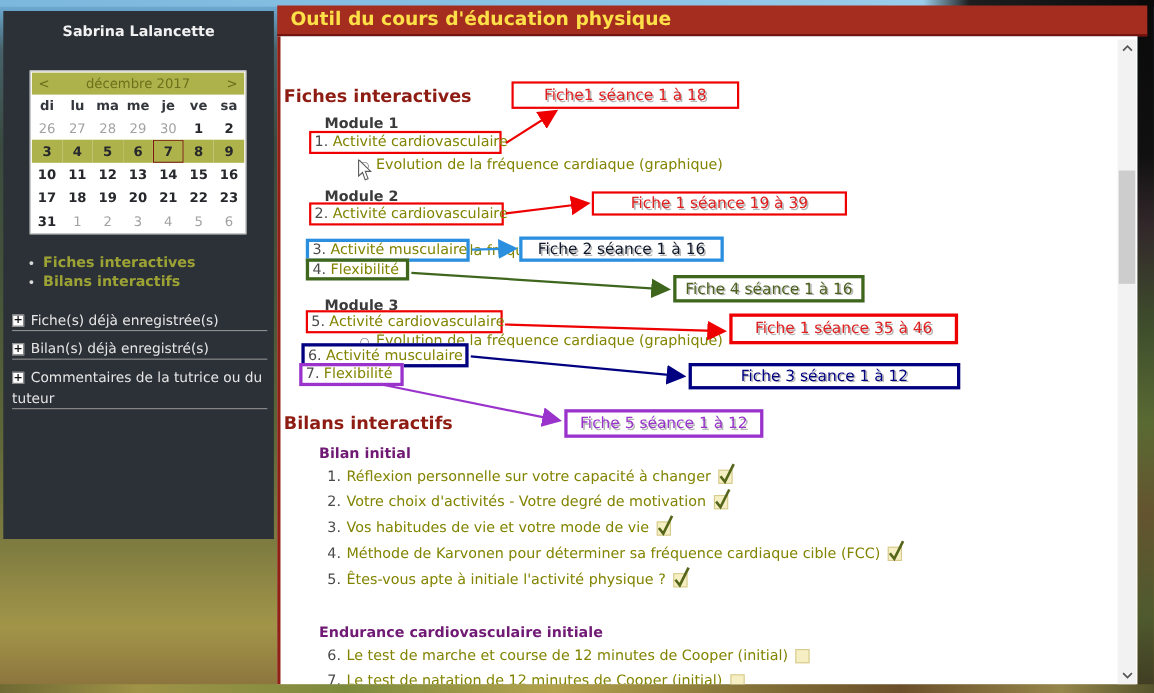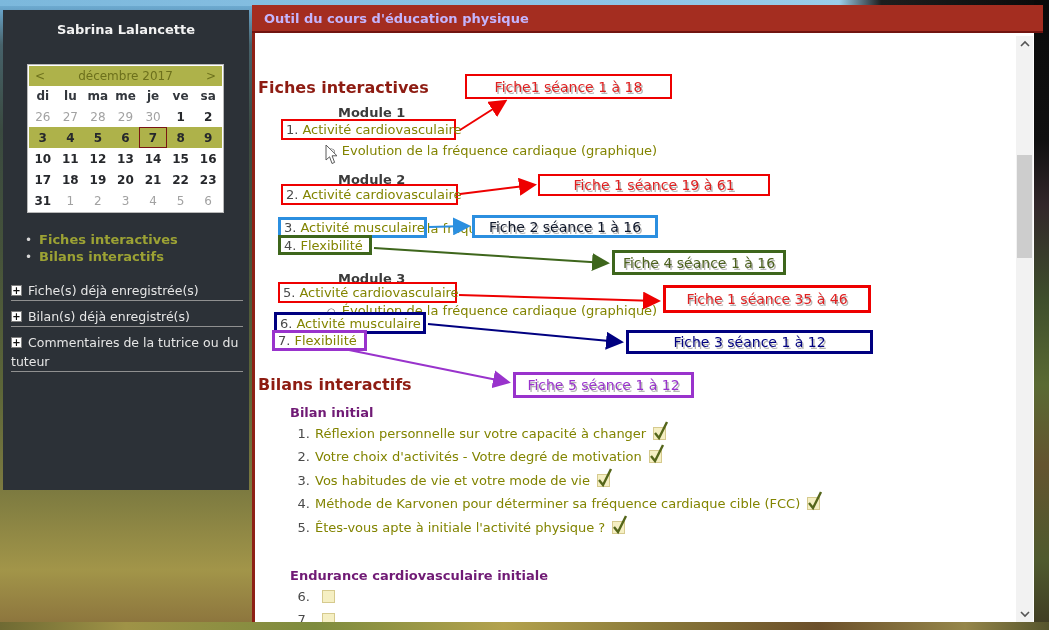--- a/index.html
+++ b/index.html
@@ -36,25 +36,25 @@
   .nav-label { color:#9ca234; font-size:13px; font-weight:bold; }
   .tree { position:absolute; left:8px; top:270px; width:232px; }
   .tree-row { border-bottom:1px solid #909090; padding-bottom:1px; margin-bottom:5px; cursor:pointer; display:block; }
   .plus-box { display:inline-block; width:11px; height:11px; background:#fff; border:1px solid #7e7e7e; color:#111;
     font-size:10px; line-height:9px; text-align:center; font-weight:bold; margin-right:6px; vertical-align:1px; }
   .tree-label { color:#e6e6e6; font-size:12.5px; }
 
   
   .titlebar { position:absolute; left:252px; top:5px; width:791px; height:28px; background:#a42d20;
     border-bottom:2px solid #711410; z-index:2; display:flex; align-items:center; }
-  .titlebar .title { color:#c4b5fd; font-size:13px; font-weight:bold; padding-left:12px; }
+  .titlebar .title { color:#fde047; font-size:17px; font-weight:bold; padding-left:12px; }
   .content { position:absolute; left:252px; top:33px; width:782px; height:589px; background:#fff;
     border-left:3px solid #8e2015; z-index:2; overflow:hidden; }
   .h-red { position:absolute; color:#8e1c12; font-size:16px; font-weight:bold; }
-  .module-label { position:absolute; color:#3b3b3b; font-size:13px; font-weight:bold; white-space:nowrap;margin-left:43px; }
+  .module-label { position:absolute; color:#3b3b3b; font-size:13px; font-weight:bold; white-space:nowrap; }
   .fiche-item { position:absolute; background:#fff; display:flex; align-items:center; padding-left:3px; white-space:nowrap; font-size:13px; }
   .fiche-item .num { color:#4a4a4a; margin-right:4px; }
   .fiche-item .lbl { color:#828400; cursor:pointer; }
   .sub-row { position:absolute; white-space:nowrap; font-size:13px; }
   .sub-row .circ { color:#666; font-size:10px; margin-right:6px; }
   .sub-row .lbl { color:#828400; cursor:pointer; }
   .annot { position:absolute; background:#fff; display:flex; align-items:center; justify-content:center;
     font-size:14px; white-space:nowrap; text-shadow:1.5px 1.5px 0 #b5b5b5; }
   .arrows { position:absolute; left:0; top:0; width:782px; height:589px; z-index:5; pointer-events:none; }
   .bilan-group { position:absolute; left:35px; }
@@ -233,21 +233,21 @@
       <div class="sub-row" style="left: 72px; top: 270px;"><span class="circ">○</span><span class="lbl">Évolution de la fréquence cardiaque (graphique)</span></div>
       <div class="fiche-item" style="left: 19px; top: 279px; width: 152px; height: 22px; border: 3px solid rgb(0, 0, 128);">
         <span class="num">6.</span>
         <span class="lbl">Activité musculaire</span>
       </div>
       <div class="fiche-item" style="left: 17px; top: 297px; width: 95px; height: 21px; border: 3px solid rgb(153, 51, 204);">
         <span class="num">7.</span>
         <span class="lbl">Flexibilité</span>
       </div>
       <div class="annot" style="left: 210px; top: 41px; width: 207px; height: 25px; border: 2px solid rgb(238, 0, 0); color: rgb(224, 32, 32);">Fiche1 séance 1 à 18</div>
-      <div class="annot" style="left: 283px; top: 141px; width: 232px; height: 22px; border: 2px solid rgb(238, 0, 0); color: rgb(224, 32, 32);">Fiche 1 séance 19 à 61</div>
+      <div class="annot" style="left: 283px; top: 141px; width: 232px; height: 22px; border: 2px solid rgb(238, 0, 0); color: rgb(224, 32, 32);">Fiche 1 séance 19 à 39</div>
       <div class="annot" style="left: 217px; top: 182px; width: 186px; height: 23px; border: 3px solid rgb(43, 143, 224); color: #0f172a;">Fiche 2 séance 1 à 16</div>
       <div class="annot" style="left: 357px; top: 217px; width: 174px; height: 25px; border: 3px solid rgb(62, 102, 28); color: rgb(76, 97, 29);">Fiche 4 séance 1 à 16</div>
       <div class="annot" style="left: 408px; top: 252px; width: 208px; height: 28px; border: 3px solid rgb(238, 0, 0); color: rgb(224, 32, 32);">Fiche 1 séance 35 à 46</div>
       <div class="annot" style="left: 371px; top: 297px; width: 247px; height: 24px; border: 3px solid rgb(0, 0, 128); color: rgb(0, 0, 128);">Fiche 3 séance 1 à 12</div>
       <div class="annot" style="left: 258px; top: 339px; width: 181px; height: 26px; border: 3px solid rgb(153, 51, 204); color: rgb(153, 51, 204);">Fiche 5 séance 1 à 12</div>
       <div class="bilan-group" style="top: 372px;">
         <div class="bilan-title">Bilan initial</div>
         <div class="bilan-row">
           <span class="num">1.</span>
           <span class="lbl">Réflexion personnelle sur votre capacité à changer</span>
@@ -291,24 +291,26 @@
             <svg width="18" height="20" viewBox="0 0 18 20">
               <path d="M3,13 L7,18 L15,2" fill="none" stroke="#55661a" stroke-width="2.4"></path>
             </svg>
           </span>
         </div>
       </div>
       <div class="bilan-group" style="top: 535px;">
         <div class="bilan-title">Endurance cardiovasculaire initiale</div>
         <div class="bilan-row">
           <span class="num">6.</span>
+          <span class="lbl">Le test de marche et course de 12 minutes de Cooper (initial)</span>
           <span class="chk"></span>
         </div>
         <div class="bilan-row">
           <span class="num">7.</span>
+          <span class="lbl">Le test de natation de 12 minutes de Cooper (initial)</span>
           <span class="chk"></span>
         </div>
       </div>
     </div>
 
   <div class="scrollbar">
     <div class="sb-btn sb-up">
       <svg width="10" height="8" viewBox="0 0 10 8">
         <polyline points="1,6 5,2 9,6" fill="none" stroke="#555" stroke-width="1.6"></polyline>
       </svg>

